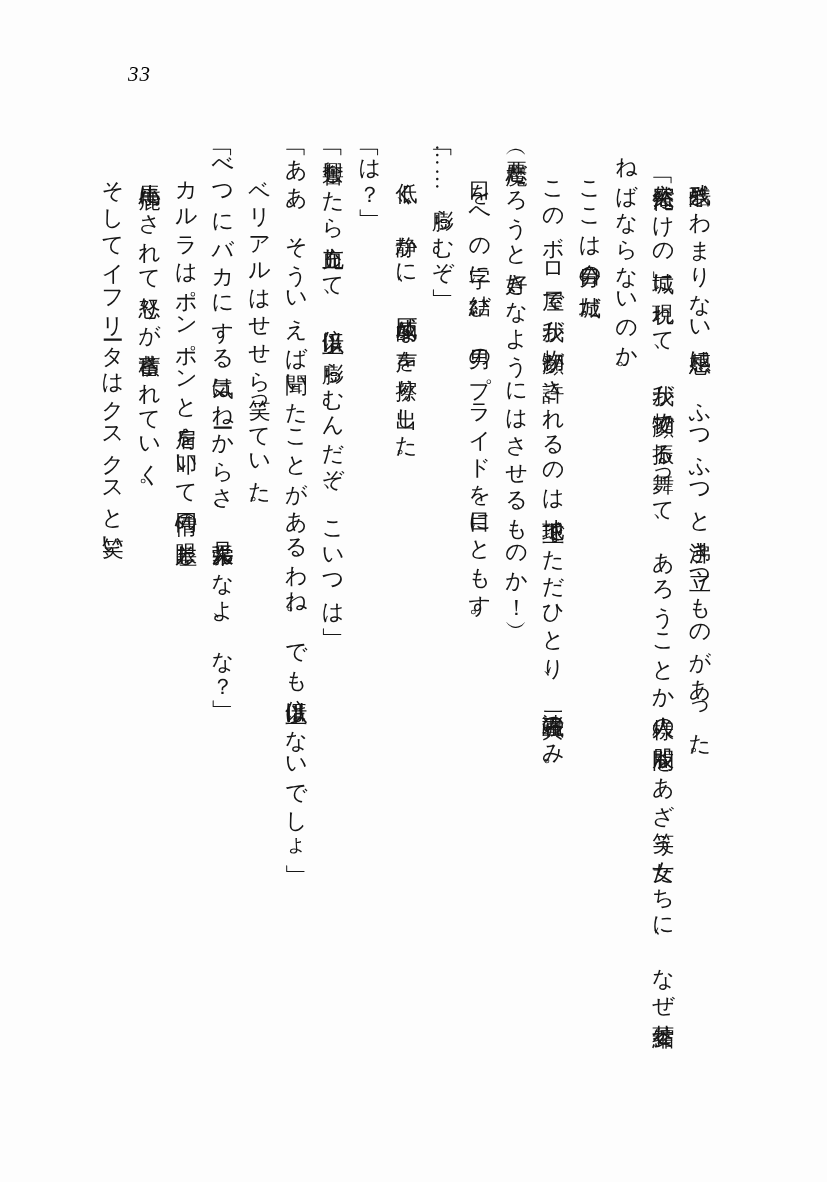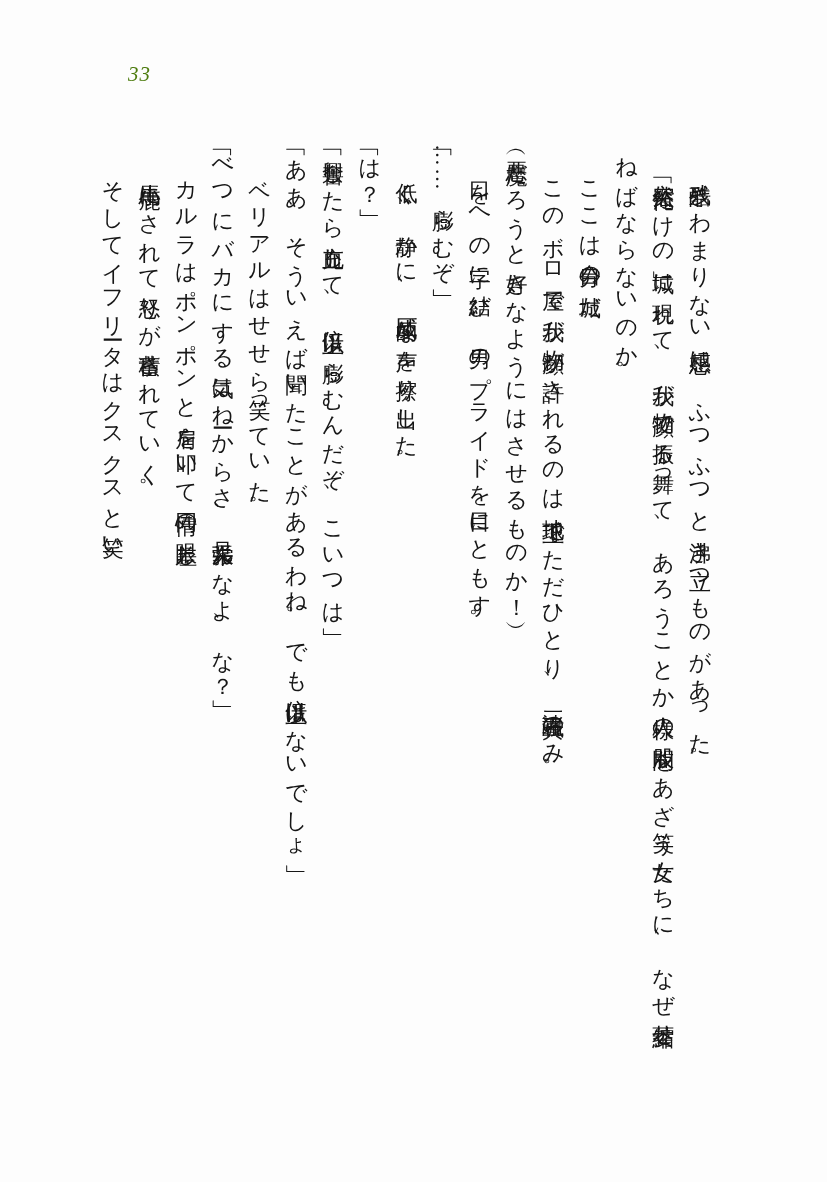--- a/index.html
+++ b/index.html
@@ -18,21 +18,21 @@
     position: absolute;
     inset: 0;
   }
   .page-number {
     position: absolute;
     left: 128px;
     top: 62px;
     font-size: 21px;
     font-style: italic;
     letter-spacing: 1px;
-    color: #4d7c0f;
+    color: #000000;
   }
   .text-block {
     position: absolute;
     top: 142px;
     right: 109px;
     height: 916px;
     writing-mode: vertical-rl;
     text-orientation: mixed;
     font-size: 22px;
     line-height: 36.7px;

